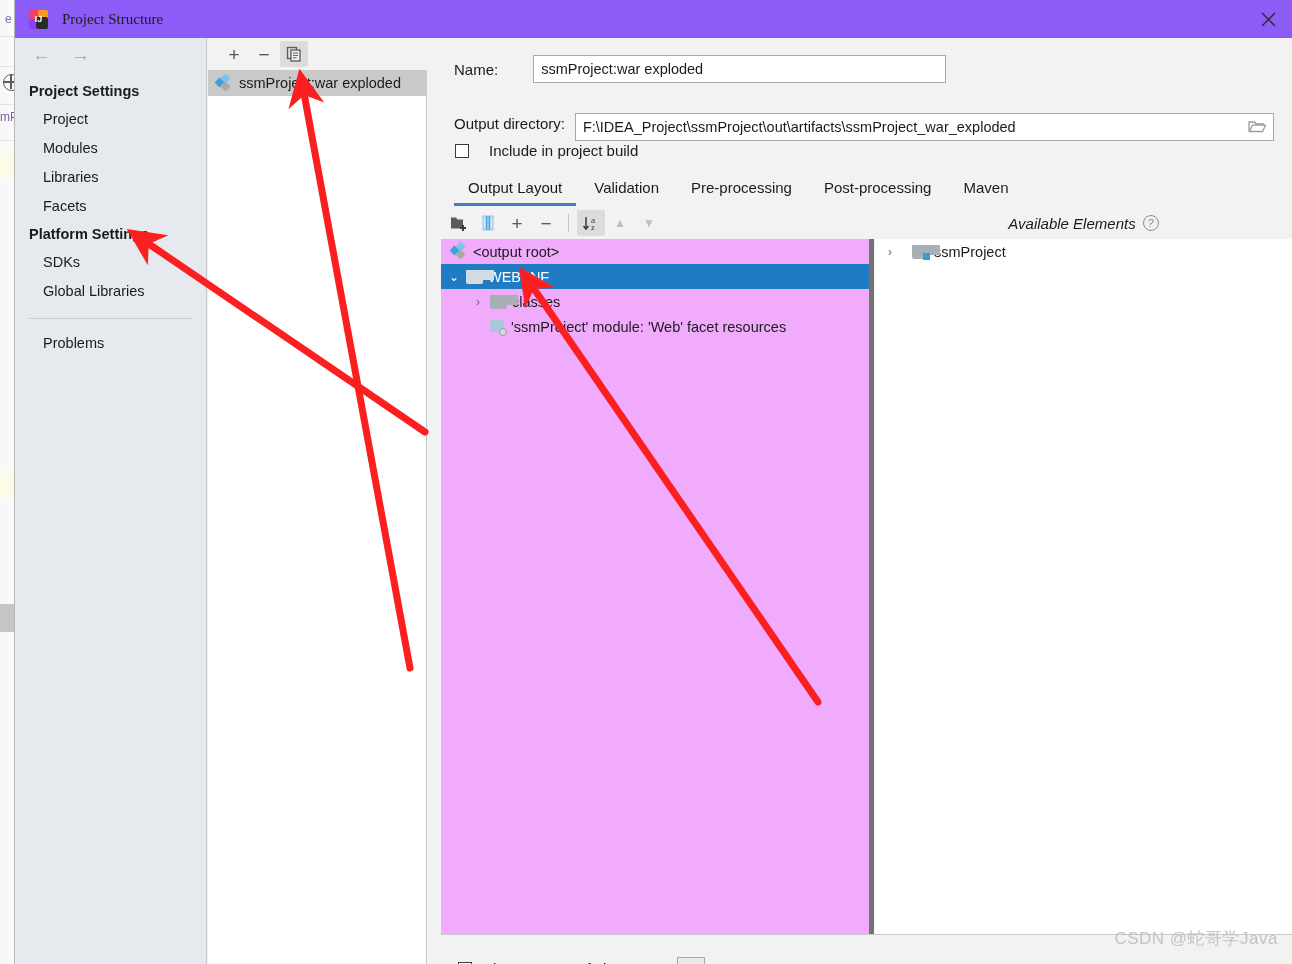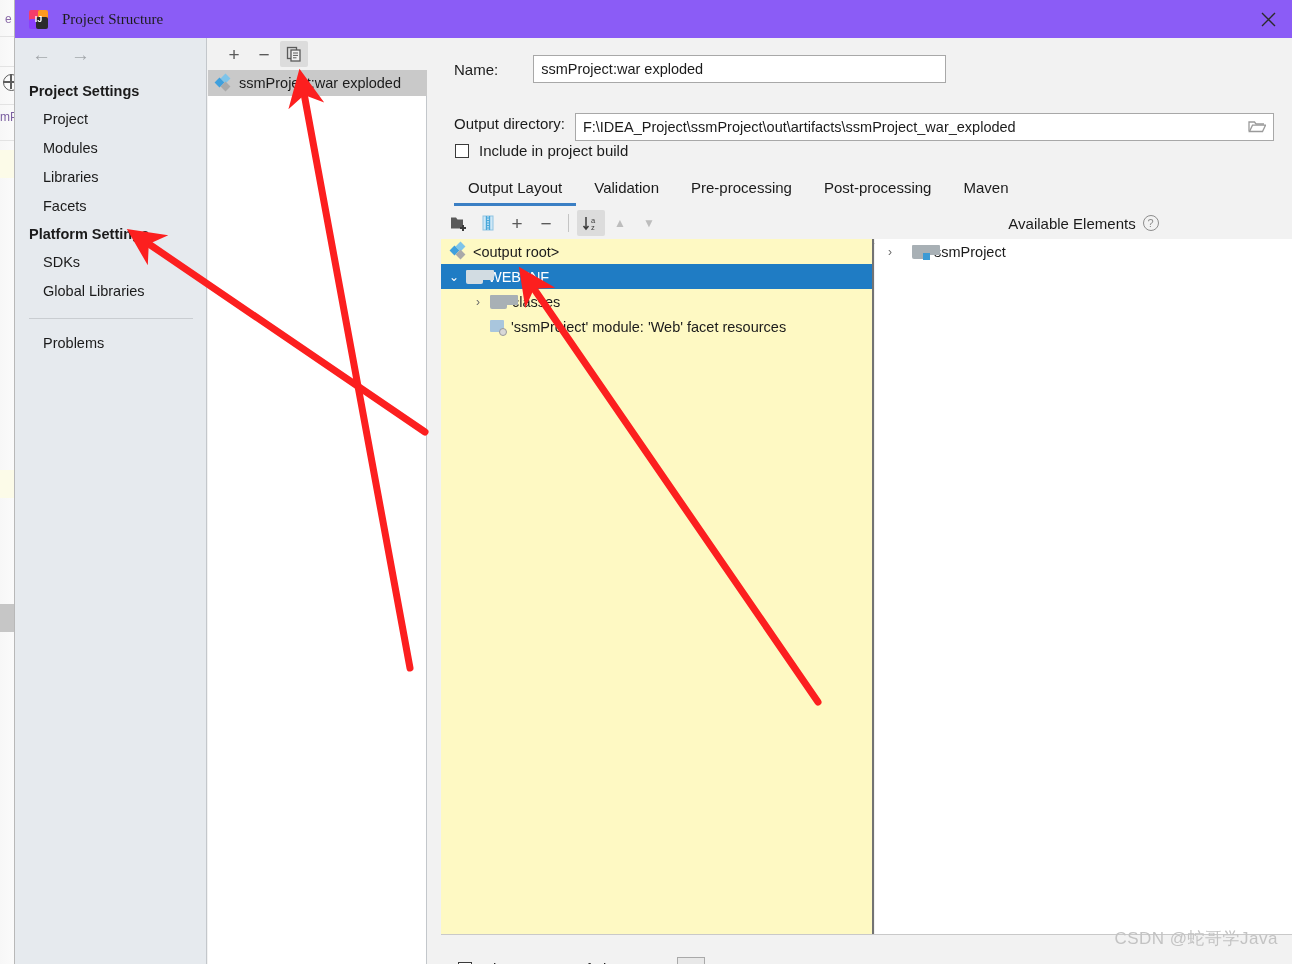--- a/index.html
+++ b/index.html
@@ -177,30 +177,30 @@
   
   .ol-toolbar {
     position: absolute; left: 13px; top: 207px; width: 433px; height: 32px;
     background: #f2f2f2; display: flex; align-items: center; gap: 1px; padding-left: 4px;
   }
   .ol-sep { width: 1px; height: 18px; background: #c4c4c4; margin: 0 7px; }
 
   .avail-header {
     position: absolute; left: 446px; top: 207px; width: 419px; height: 32px;
     display: flex; align-items: center; justify-content: center; gap: 7px;
-    font-size: 15px; color: #1b1b1b;
+    font-size: 15px; color: #1b1b1b; font-style: italic;
   }
   .help-badge {
     width: 16px; height: 16px; border-radius: 50%; border: 1.3px solid #8d8d8d;
     color: #8d8d8d; font-size: 11px; line-height: 14px; text-align: center; cursor: default;
   }
 
   .tree-left {
     position: absolute; left: 13px; top: 239px; width: 433px; height: 655px;
-    background: #fef9c3; border-right: 2px solid #737373;
+    background: #f0abfc; border-right: 5px solid #737373;
   }
   .tree-right {
     position: absolute; left: 447px; top: 239px; width: 418px; height: 655px;
     background: #ffffff;
   }
   .tree-row {
     height: 25px; display: flex; align-items: center; gap: 5px;
     font-size: 14.5px; color: #1b1b1b; cursor: default; padding-right: 6px;
   }
   .tree-row.selected { background: #1f7cc4; color: #ffffff; }
@@ -344,21 +344,21 @@
           <input class="text-input" style="width: 699px; padding-right: 30px;" value="F:\IDEA_Project\ssmProject\out\artifacts\ssmProject_war_exploded">
           <span class="folder-pick">
             <svg width="18" height="15" viewBox="0 0 18 15">
               <path d="M1 12.5V3h5.5l1.5 2H16" fill="none" stroke="#9a9a9a" stroke-width="1.3"></path>
               <path d="M1.5 12.5 L4.5 6.2 H17.5 L14.5 12.5 Z" fill="none" stroke="#9a9a9a" stroke-width="1.3"></path>
             </svg>
           </span>
         </div>
       </div>
 
-      <div class="field-row" style="left:27px; top:104px; gap:10px;">
+      <div class="field-row" style="left:27px; top:104px; gap:20px;">
         <span class="chk"></span>
         <span class="field-label">
           <span>Include in project build</span>
         </span>
       </div>
 
       <div class="tabs-underline"></div>
       <div class="tabs" style="top:134px;">
         <div class="tab active">Output Layout</div>
         <div class="tab">Validation</div>

